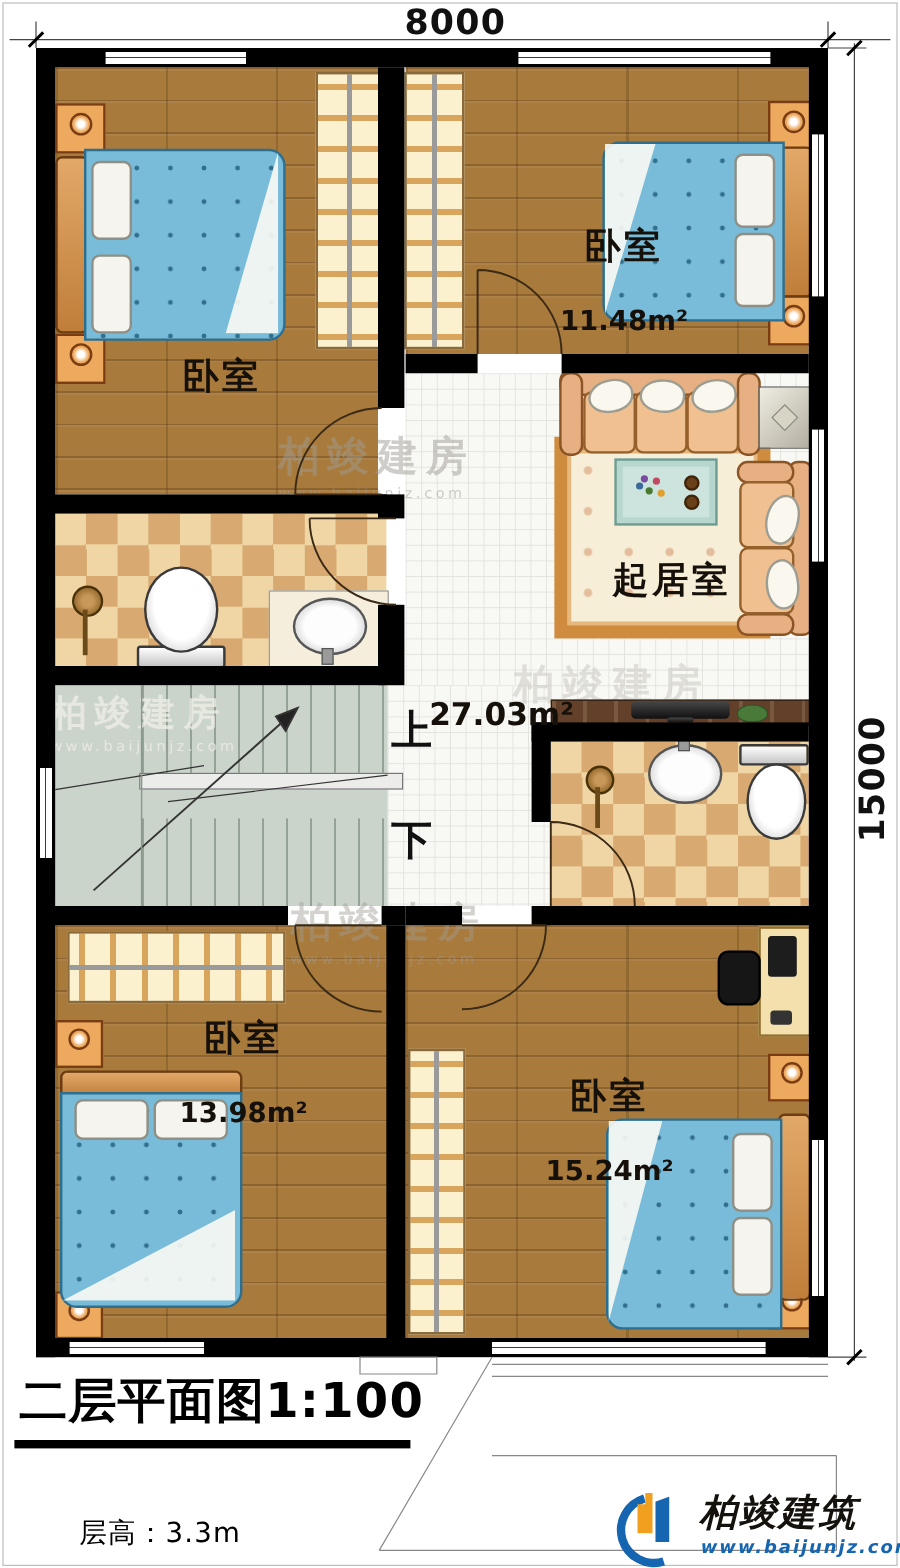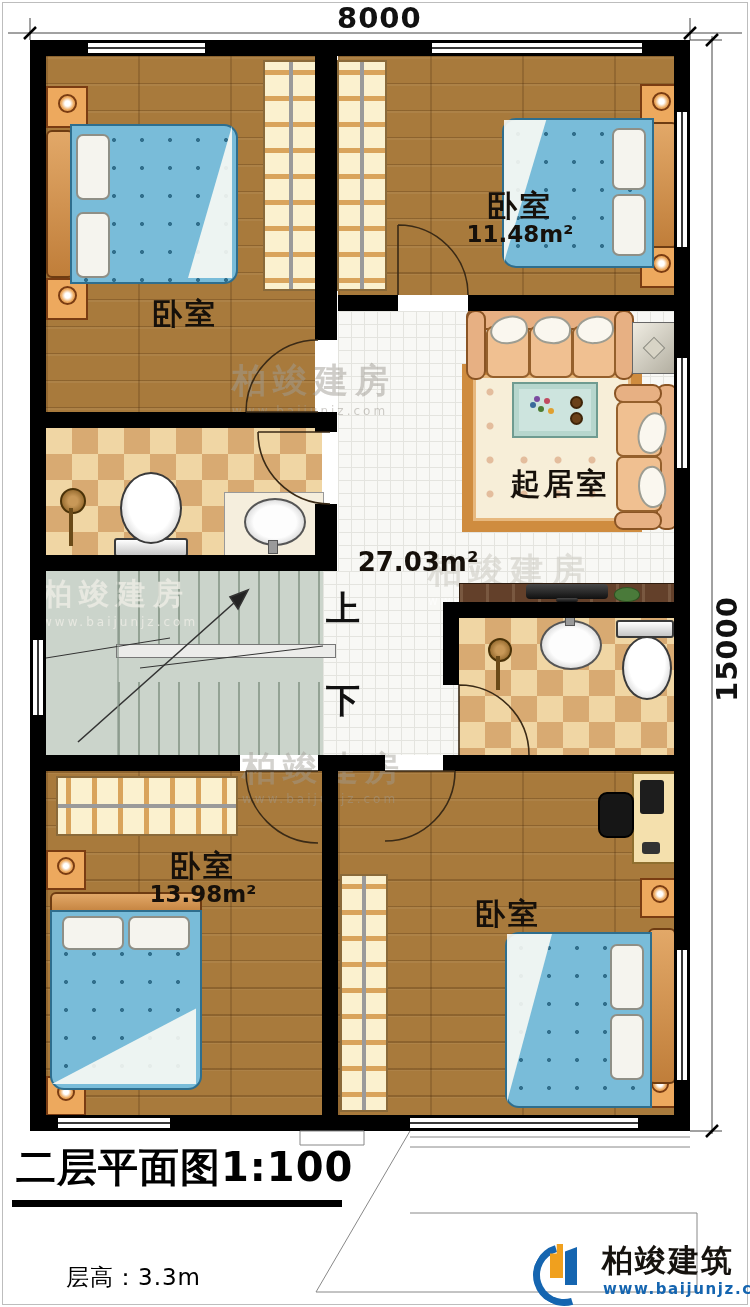--- a/index.html
+++ b/index.html
@@ -15,21 +15,21 @@
         repeating-linear-gradient(rgba(70,40,10,.28) 0 1.5px,rgba(255,255,255,.06) 1.5px 3px,transparent 3px 27px);}
   .tile{position:absolute;background:repeating-conic-gradient(#d8aa72 0% 25%,#f0d6a4 0% 50%);background-size:52px 52px;}
   .grid{position:absolute;background-color:#f8f8f5;
         background-image:linear-gradient(#e4e4df 1px,transparent 1px),linear-gradient(90deg,#e4e4df 1px,transparent 1px);
         background-size:13px 13px;}
   .stairsbg{position:absolute;background:#cbd4cb;}
   .treads{position:absolute;background:repeating-linear-gradient(90deg,#93a294 0 2px,transparent 2px 20px);}
   .rail{position:absolute;background:#ececea;border:1.5px solid #777;}
   .room-label{position:absolute;text-align:center;color:#16100a;font-weight:bold;line-height:1.08;white-space:nowrap;}
   .room-label .nm{font-size:30px;letter-spacing:3px;}
-  .room-label .ar{display:block;font-size:23px;letter-spacing:0;}
+  .room-label .ar{display:block;font-size:23px;letter-spacing:0;margin-top:34px;}
   .big-label{position:absolute;font-weight:bold;color:#111;font-size:34px;}
   .dim{position:absolute;font-weight:bold;color:#111;font-size:29px;letter-spacing:1px;}
   .hb{position:absolute;background:linear-gradient(#e2a868,#c07e3a);border:2px solid #6e3c12;border-radius:6px;}
   .mattress{position:absolute;background-color:#79bcd9;border:2px solid #2e6e8e;
         background-image:radial-gradient(rgba(25,85,115,.75) 1.7px,transparent 2.3px);background-size:28px 28px;}
   .pillow{position:absolute;background:#f5f4ee;border:2px solid #8f8f86;border-radius:7px;}
   .blanket{position:absolute;background:rgba(250,250,244,.9);}
   .stand{position:absolute;background:#eda95e;border:2px solid #7a3c12;}
   .stand i{display:block;margin:15% auto;width:50%;height:50%;border:2px solid #7a3c12;border-radius:50%;
         background:radial-gradient(#fff 25%,#eda95e 60%);box-sizing:border-box;}
@@ -287,37 +287,38 @@
   </div>
   <div class="room-label" style="left:348px;top:548px;width:140px;">
     <span class="ar" style="font-size:26px;">27.03m²</span>
   </div>
   <div class="room-label" style="left:128px;top:850px;width:150px;">
     <span class="nm">卧室</span>
     <span class="ar">13.98m²</span>
   </div>
   <div class="room-label" style="left:428px;top:898px;width:160px;">
     <span class="nm">卧室</span>
+    <span class="ar">15.24m²</span>
   </div>
 
   <div class="big-label" style="left:326px;top:586px;">上</div>
   <div class="big-label" style="left:326px;top:678px;">下</div>
 
   <div class="dim" style="left:337px;top:1px;text-align:center;">8000</div>
   <div class="dim" style="left:682px;top:640px;transform:rotate(-90deg);transform-origin:center;width:90px;text-align:center;">15000</div>
 
   <div class="titleblock" style="left:16px;top:1140px;">
     <span class="title-main">二层平面图</span><span class="title-main">1:100</span>
   </div>
   <div class="title-bar" style="left:12px;top:1200px;width:330px;height:7px;"></div>
   <div class="info" style="left:30px;top:1262px;margin-left:36px;">
     <span>层高：</span><span>3.3m</span>
   </div>
 
-  <div class="brand" style="left:532px;top:1240px;width:200px;height:62px;">
+  <div class="brand" style="left:513px;top:1240px;width:200px;height:62px;font-style:italic;">
     <span class="bicon">
       <i class="swoosh"></i>
       <i class="b1"></i>
       <i class="b2"></i>
     </span>
     <span class="bname">柏竣建筑</span>
     <span class="bsite">www.baijunjz.com</span>
   </div>
 </div>
 

